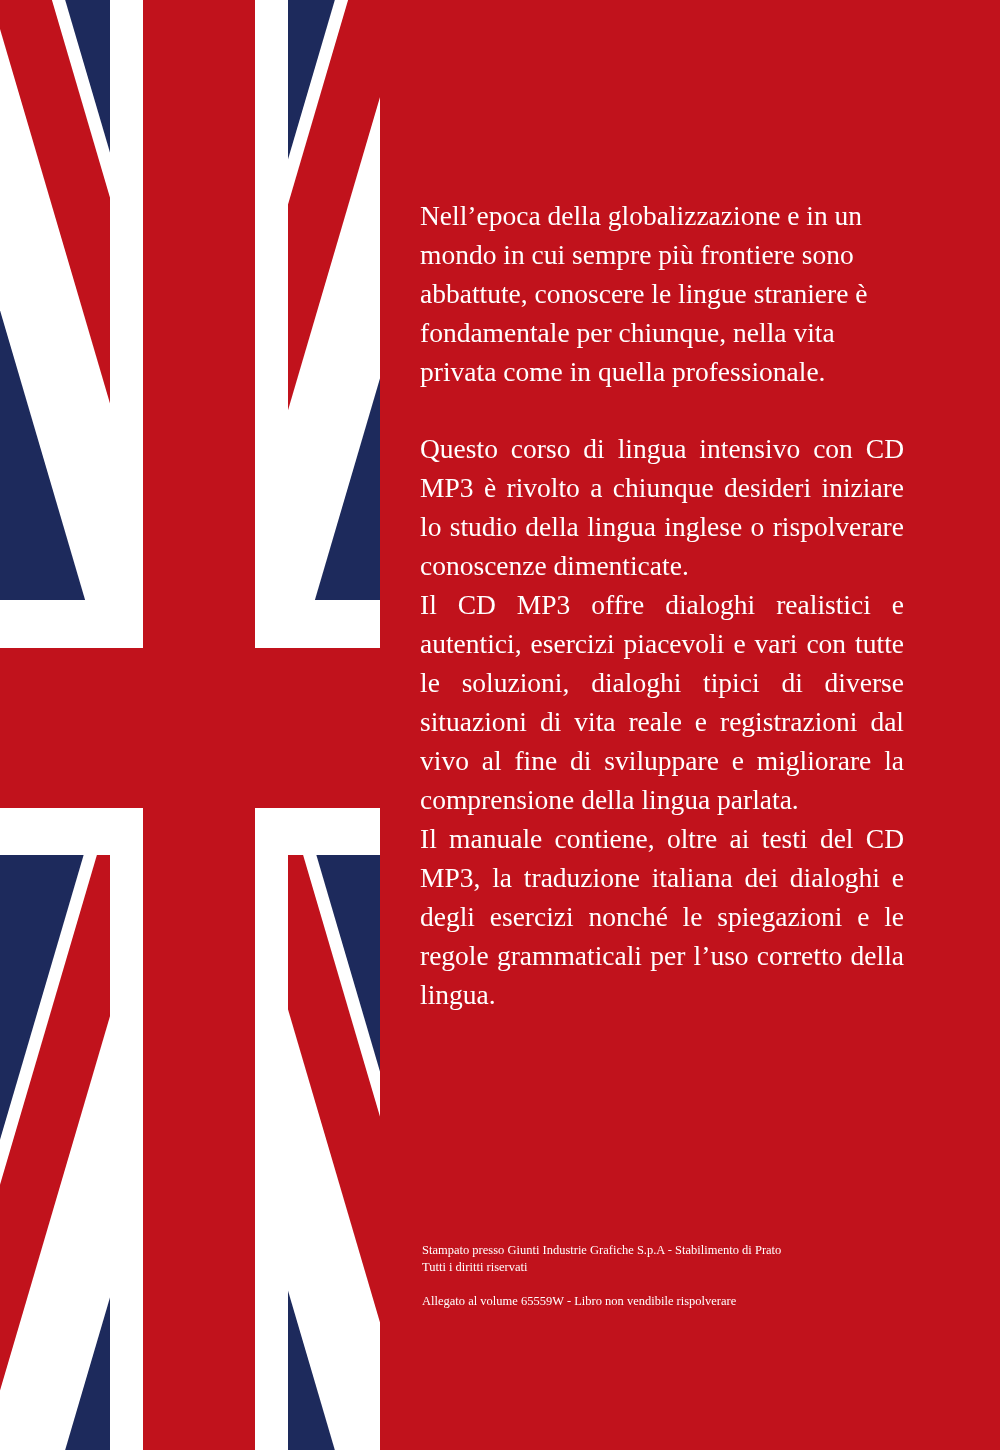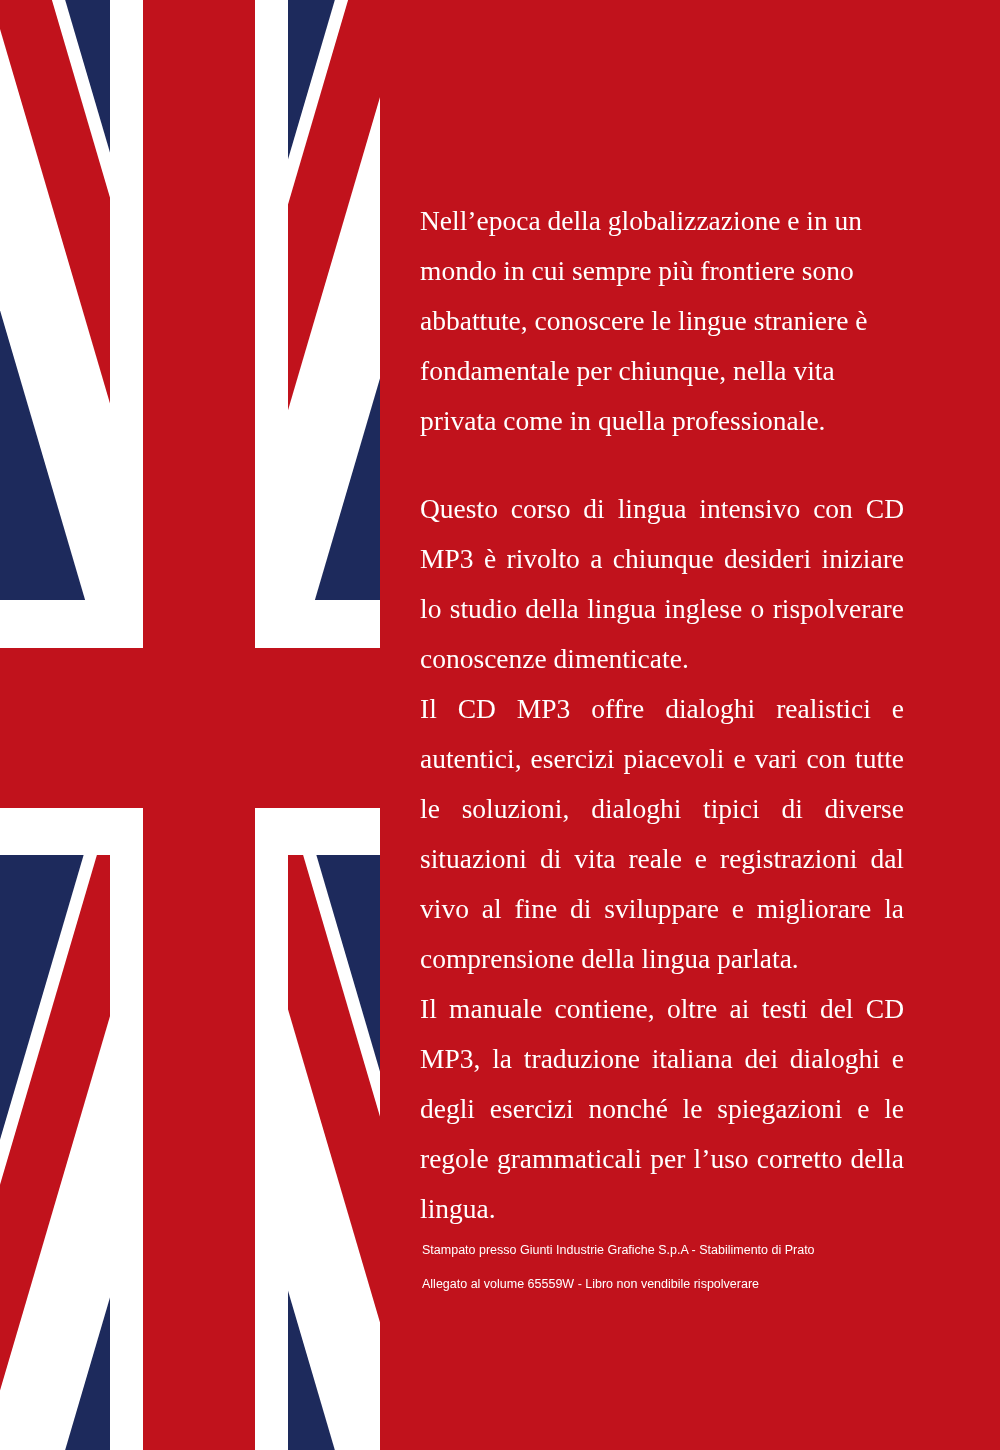--- a/index.html
+++ b/index.html
@@ -31,42 +31,42 @@
   
   #copy {
     position: absolute;
     left: 420px;
     top: 196px;
     width: 484px;
     color: #ffffff;
   }
   .para {
     font-size: 27.5px;
-    line-height: 50px;
+    line-height: 39px;
     margin: 0 0 0 0;
     color: #ffffff;
   }
   .para.justify { text-align: justify; }
   .para.left { text-align: left; }
   .gap {
     height: 38px;
   }
 
   
   #colophon {
     position: absolute;
     left: 422px;
     top: 1242px;
     width: 520px;
     color: #ffffff;
     font-family: "Liberation Sans", sans-serif;
     font-size: 12.5px;
     line-height: 17px;
   }
-  #colophon .line { white-space: nowrap; }
+  #colophon .line { white-space: nowrap; font-family: Liberation Serif, serif; }
   #colophon .spacer { height: 17px; }
 </style>
 </head>
 <body>
 
 <div id="page">
 
   <div id="flag">
     <svg width="395" height="1450" viewBox="0 0 395 1450" xmlns="http://www.w3.org/2000/svg" aria-hidden="true">
 
@@ -97,17 +97,18 @@
   <div id="copy">
     <p class="para left">Nell’epoca della globalizzazione e in un mondo in cui sempre più frontiere sono abbattute, conoscere le lingue straniere è fondamentale per chiunque, nella vita privata come in quella professionale.</p>
     <div class="gap"></div>
     <p class="para justify">Questo corso di lingua intensivo con CD MP3 è rivolto a chiunque desideri iniziare lo studio della lingua inglese o rispolverare conoscenze dimenticate.</p>
     <p class="para justify">Il CD MP3 offre dialoghi realistici e autentici, esercizi piacevoli e vari con tutte le soluzioni, dialoghi tipici di diverse situazioni di vita reale e registrazioni dal vivo al fine di sviluppare e migliorare la comprensione della lingua parlata.</p>
     <p class="para justify">Il manuale contiene, oltre ai testi del CD MP3, la traduzione italiana dei dialoghi e degli esercizi nonché le spiegazioni e le regole grammaticali per l’uso corretto della lingua.</p>
   </div>
 
   <div id="colophon">
     <div class="line">Stampato presso Giunti Industrie Grafiche S.p.A - Stabilimento di Prato</div>
+    <div class="line">Tutti i diritti riservati</div>
     <div class="spacer"></div>
     <div class="line">Allegato al volume 65559W - Libro non vendibile rispolverare</div>
   </div>
 
 </div>
 
 </body></html>

